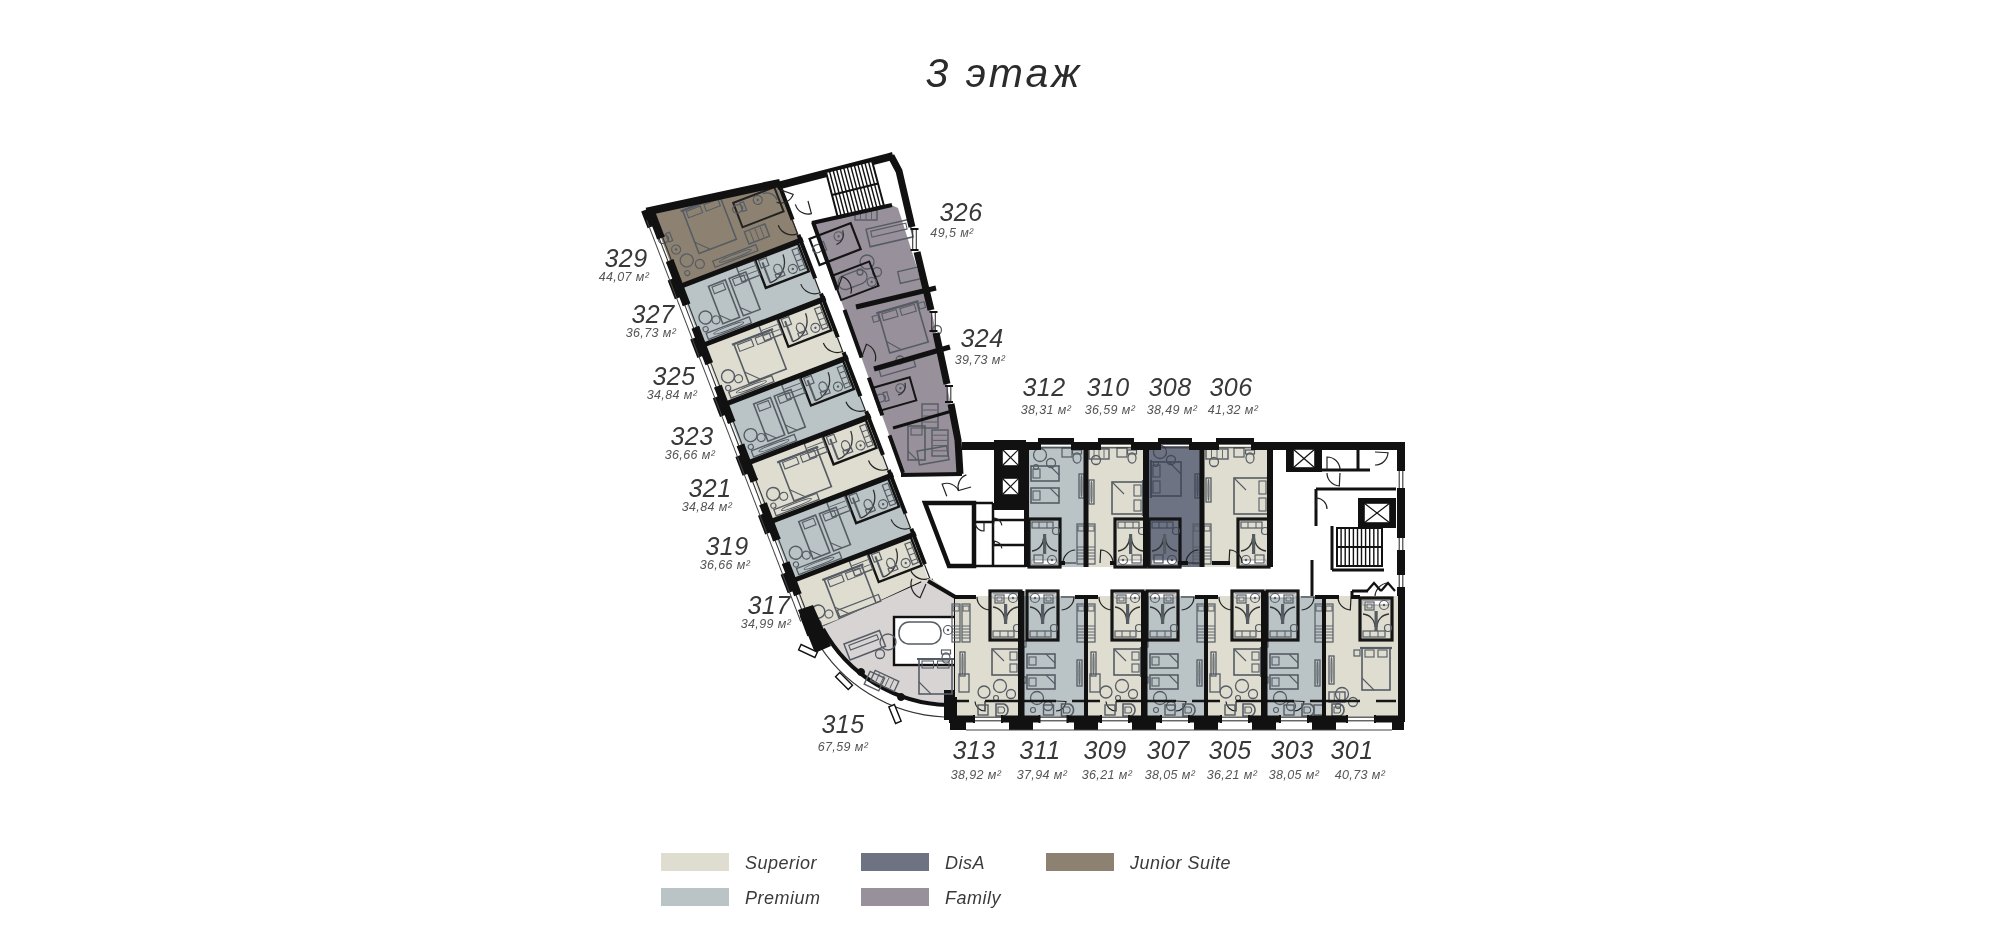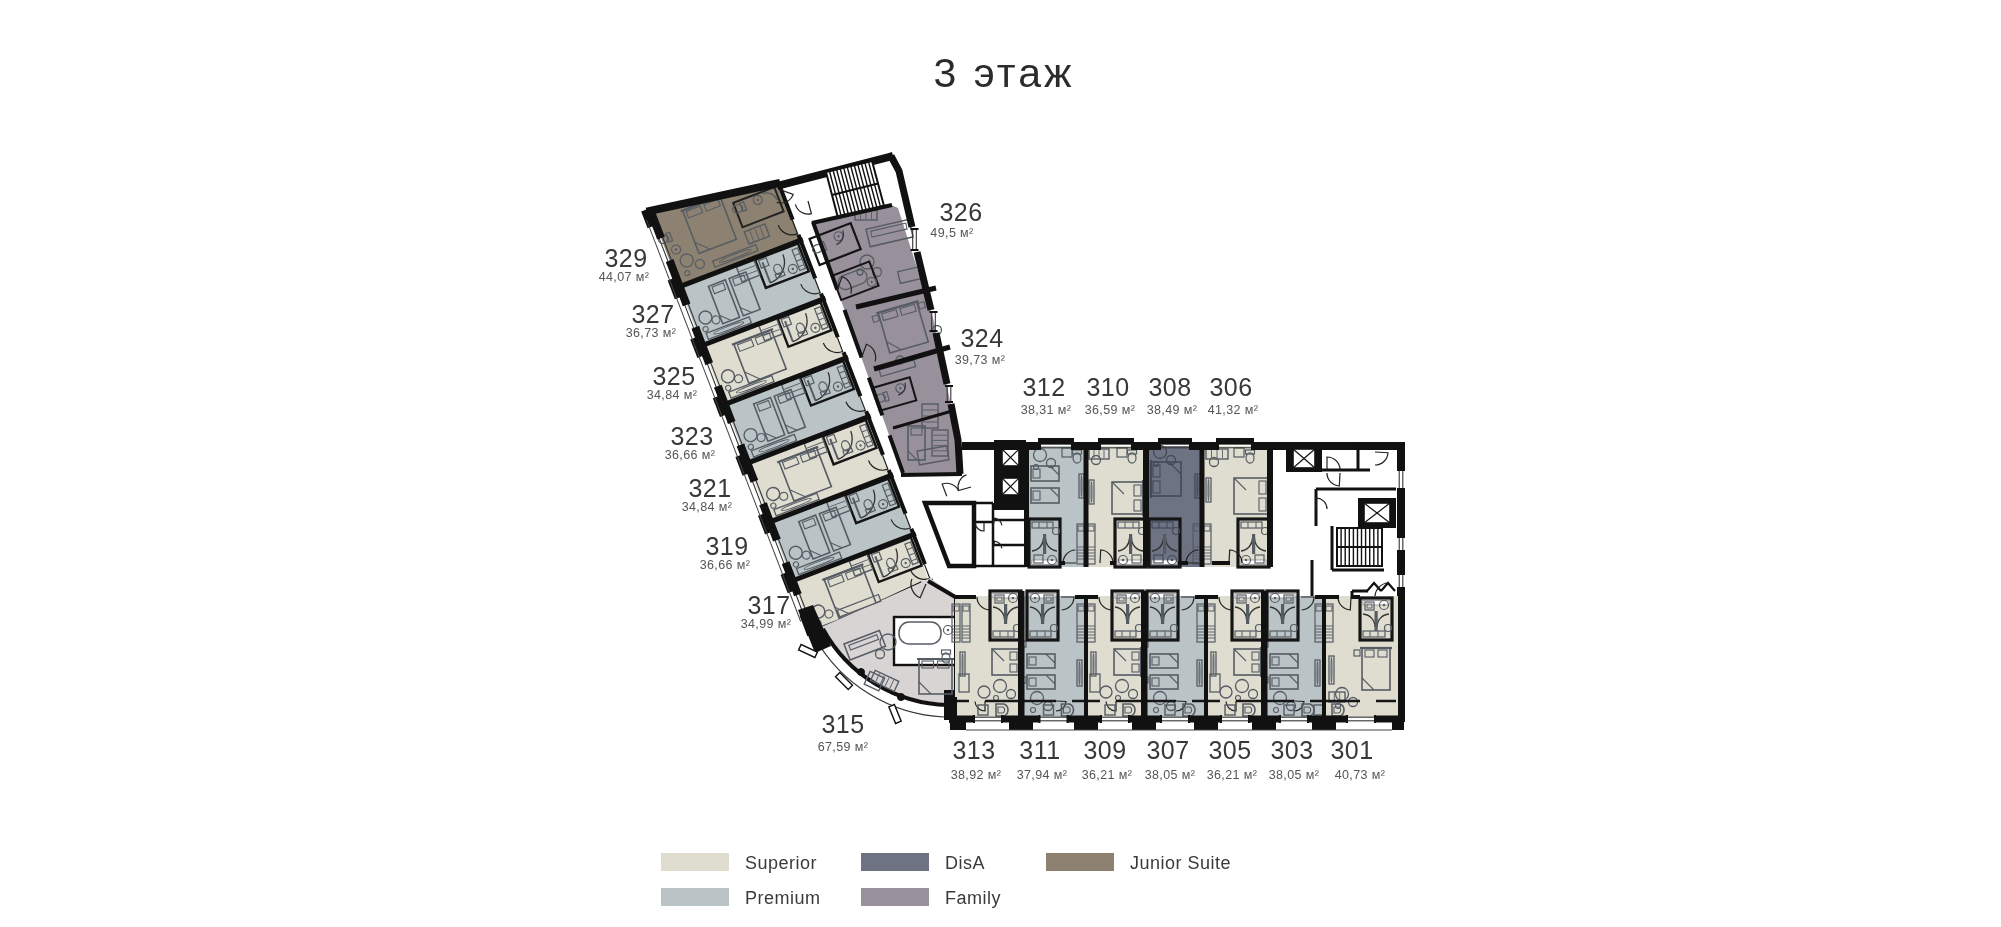--- a/index.html
+++ b/index.html
@@ -1,16 +1,16 @@
 <!DOCTYPE html>
 <html><head>
 <meta charset="utf-8">
 <style>
   html,body{margin:0;padding:0;background:#fff;}
-  .wrap{width:1666px;height:927px;position:relative;font-family:"Liberation Sans", sans-serif;}
+  .wrap{width:1666px;height:927px;position:relative;font-family:"Liberation Sans", sans-serif;font-style:italic;}
   text{font-family:"Liberation Sans", sans-serif;}
   .num{font-size:25px;letter-spacing:0.5px;fill:#383838;}
   .area{font-size:12.5px;letter-spacing:0.4px;fill:#555;}
   .ttl{font-size:41px;letter-spacing:3px;fill:#2b2b2b;}
   .leg{font-size:18px;letter-spacing:0.5px;fill:#3a3a3a;}
 </style>
 </head>
 <body>
 <div class="wrap">
 <svg width="2001" height="927" viewBox="0 0 2001 927">

